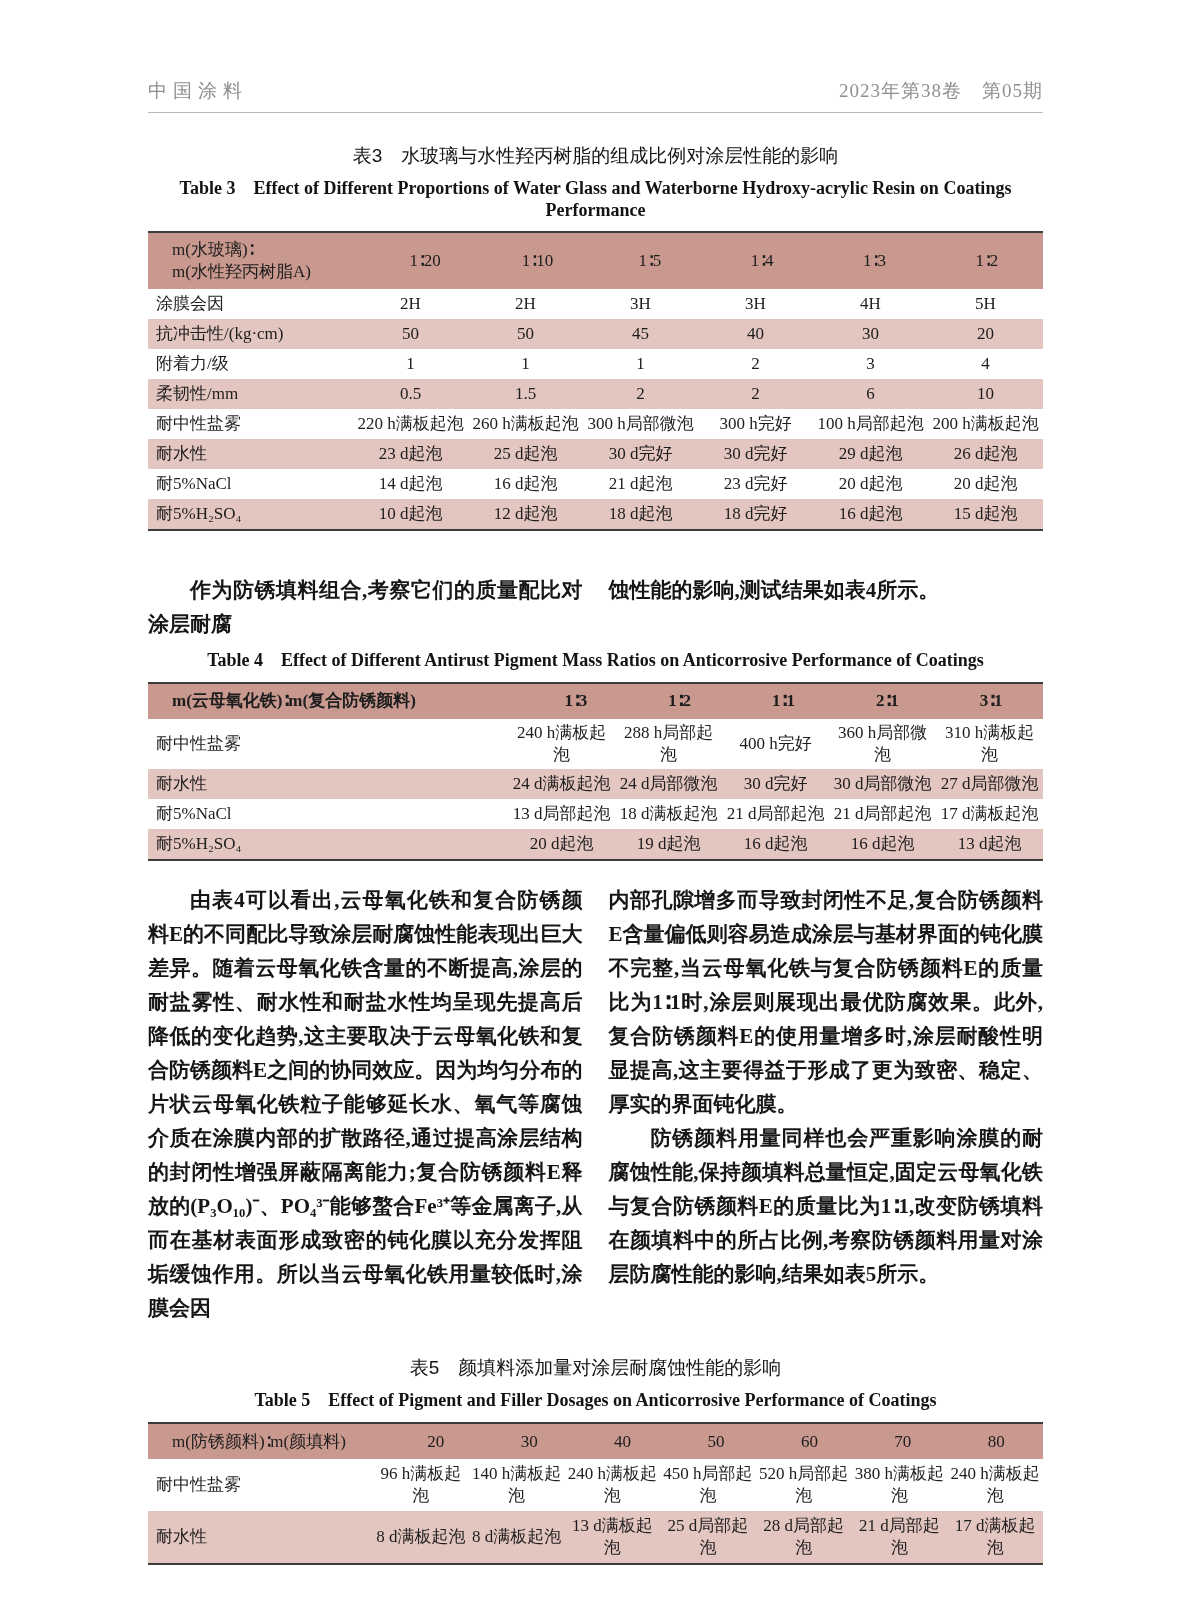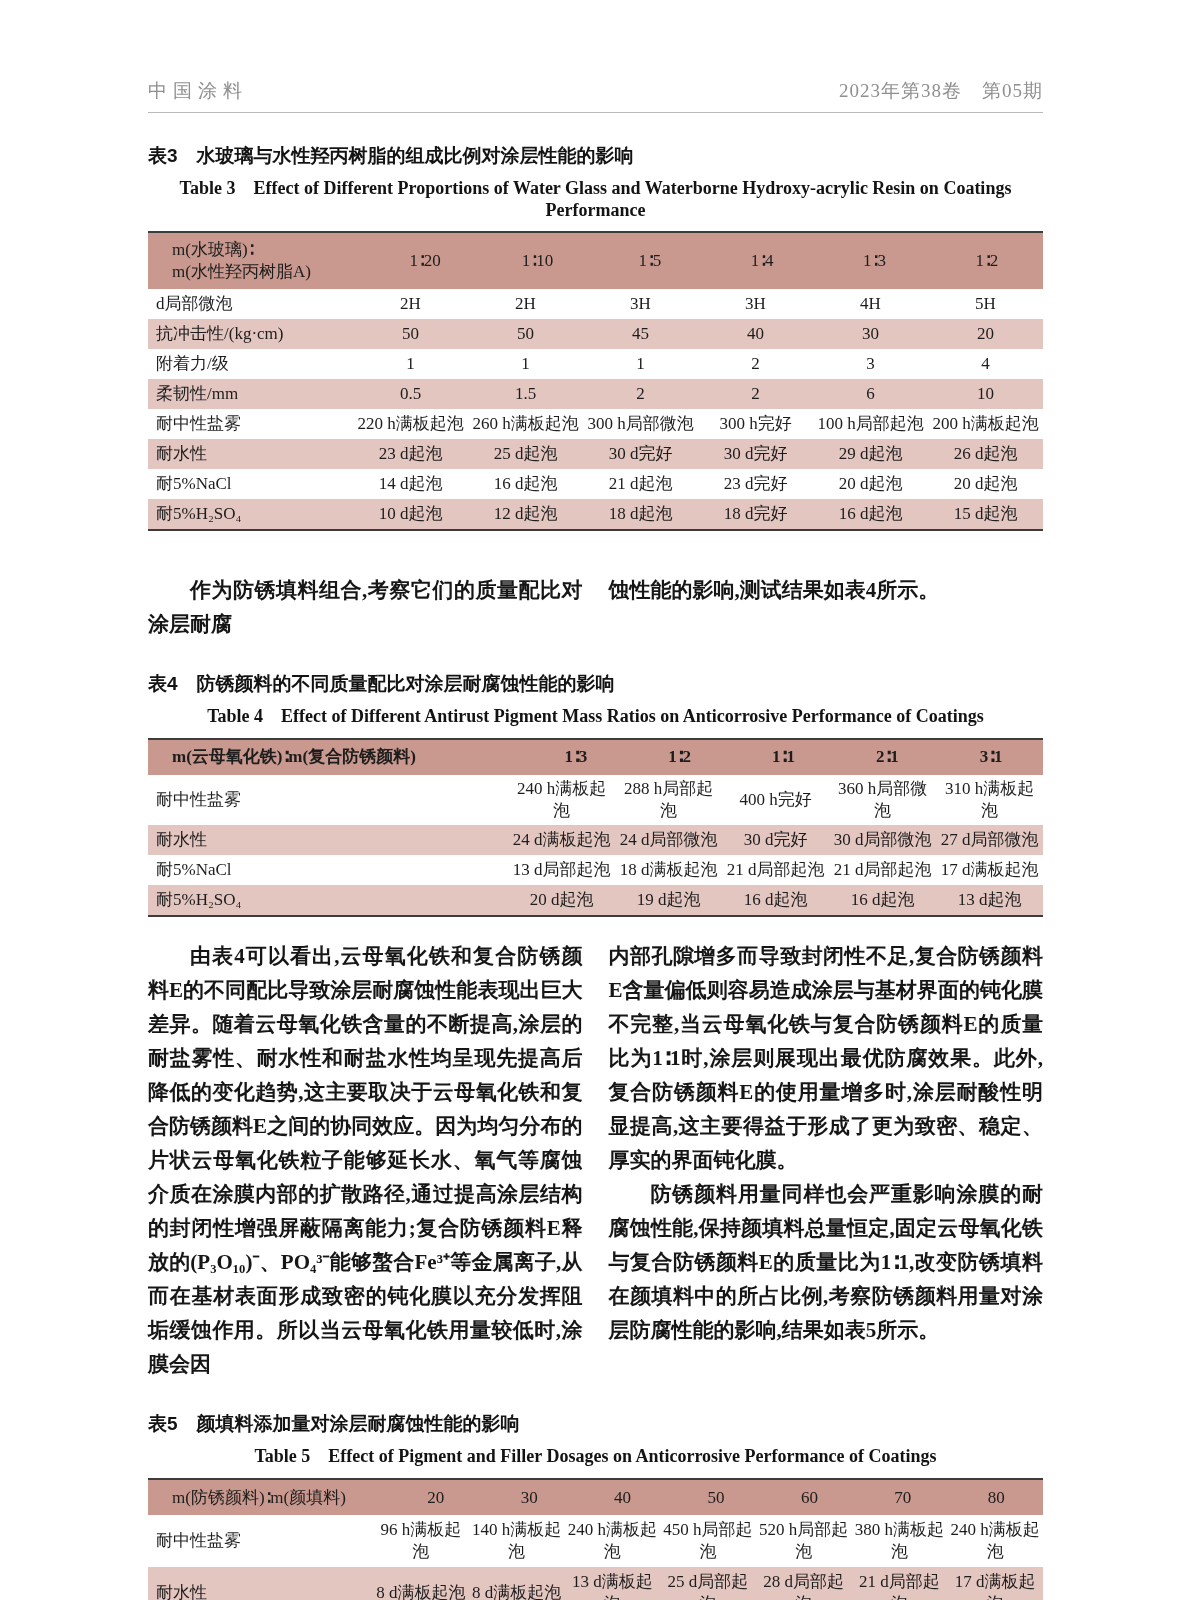--- a/index.html
+++ b/index.html
@@ -19,22 +19,22 @@
   .page-header {
     display:flex; justify-content:space-between; align-items:flex-end;
     border-bottom:1px solid #b9b9b9;
     padding-bottom:8px;
     color:#8f8f8f; font-size:19px;
   }
   .journal-name { letter-spacing:6px; }
   .issue-info { letter-spacing:1px; }
   
   .cap-cn {
-    font-family:"Liberation Sans", sans-serif;
-    font-weight:bold; font-size:19px; color:#131313;
+    text-align:center; font-family:"Liberation Sans", sans-serif;
+    font-weight:normal; font-size:19px; color:#131313;
     margin-top:30px;
   }
   .cap-en {
     text-align:center; font-family:"Liberation Serif", serif;
     font-weight:bold; font-size:18px; color:#131313;
     margin:7px 0 10px;
   }
   
   .paper-table {
     border-top:2px solid #3c3c3c; border-bottom:2px solid #3c3c3c;
@@ -76,21 +76,21 @@
         <div class="t-cell t-label">m(水玻璃)∶
 m(水性羟丙树脂A)</div>
         <div class="t-cell">1∶20</div>
         <div class="t-cell">1∶10</div>
         <div class="t-cell">1∶5</div>
         <div class="t-cell">1∶4</div>
         <div class="t-cell">1∶3</div>
         <div class="t-cell">1∶2</div>
       </div>
       <div class="t-row" style="grid-template-columns: 205px repeat(6, 1fr);">
-        <div class="t-cell t-label">d局部微泡</div>
+        <div class="t-cell t-label">涂膜会因</div>
         <div class="t-cell">2H</div>
         <div class="t-cell">2H</div>
         <div class="t-cell">3H</div>
         <div class="t-cell">3H</div>
         <div class="t-cell">4H</div>
         <div class="t-cell">5H</div>
       </div>
       <div class="t-row t-stripe" style="grid-template-columns: 205px repeat(6, 1fr);">
         <div class="t-cell t-label">抗冲击性/(kg·cm)</div>
         <div class="t-cell">50</div>
@@ -158,21 +158,20 @@
 
   <div class="two-col bridge">
     <div class="col">
         <p class="para indent">作为防锈填料组合,考察它们的质量配比对涂层耐腐</p>
       </div>
     <div class="col">
         <p class="para">蚀性能的影响,测试结果如表4所示。</p>
       </div>
   </div>
 
-  <div class="cap-cn">表4　防锈颜料的不同质量配比对涂层耐腐蚀性能的影响</div>
   <div class="cap-en">Table 4　Effect of Different Antirust Pigment Mass Ratios on Anticorrosive Performance of Coatings</div>
   <div class="paper-table">
       <div class="t-row t-head" style="grid-template-columns: 360px repeat(5, 1fr); font-weight: bold;">
         <div class="t-cell t-label">m(云母氧化铁)∶m(复合防锈颜料)</div>
         <div class="t-cell">1∶3</div>
         <div class="t-cell">1∶2</div>
         <div class="t-cell">1∶1</div>
         <div class="t-cell">2∶1</div>
         <div class="t-cell">3∶1</div>
       </div>

